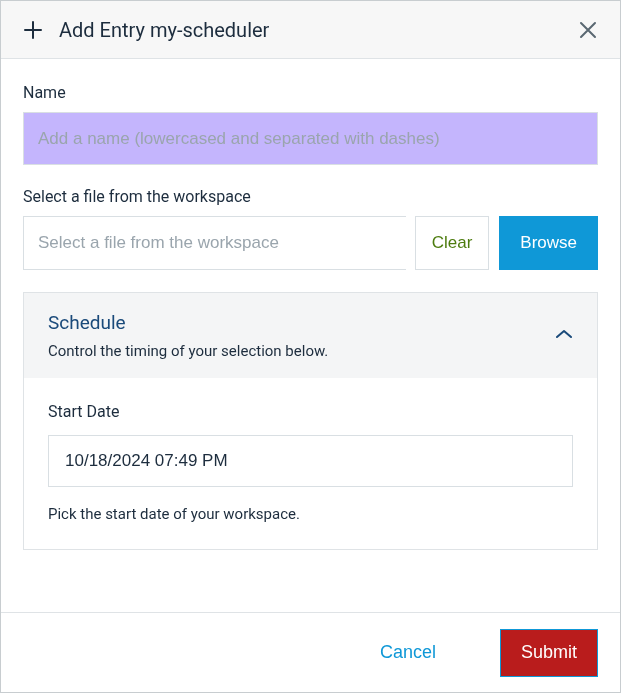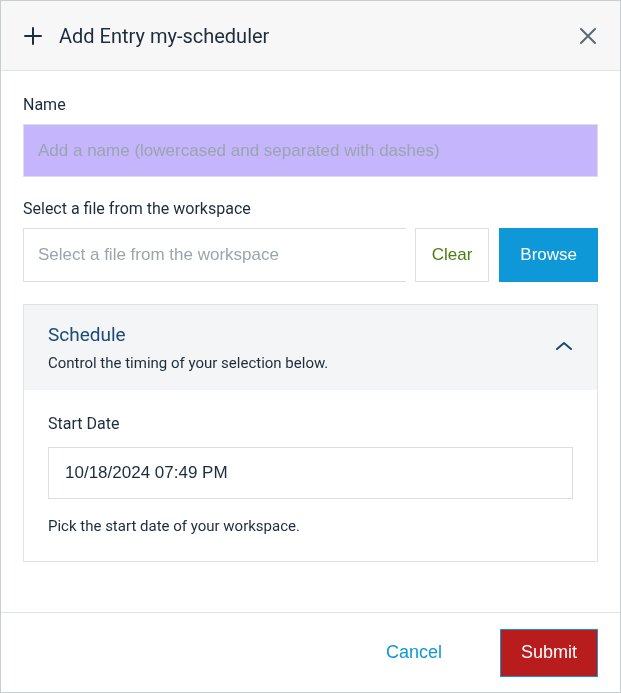--- a/index.html
+++ b/index.html
@@ -12,21 +12,21 @@
   }
   .dialog {
     width: 621px;
     height: 693px;
     border: 1px solid #c8cdd0;
     display: flex;
     flex-direction: column;
     background: #fff;
   }
   .dialog-header {
-    height: 70px;
+    height: 58px;
     background: #f7f7f7;
     border-bottom: 1px solid #dfe3e6;
     display: flex;
     align-items: center;
     padding: 0 20px 0 22px;
   }
   .header-icon {
     width: 20px; height: 20px;
     display: inline-flex; align-items: center; justify-content: center;
     margin-right: 16px;
@@ -162,21 +162,21 @@
     margin-top: 18px;
   }
 
   .dialog-footer {
     height: 80px;
     border-top: 1px solid #dfe3e6;
     display: flex;
     align-items: center;
     justify-content: flex-end;
     padding: 0 22px;
-    gap: 20px;
+    gap: 26px;
     background: #fff;
   }
   .cancel-btn {
     background: none;
     border: none;
     color: #0f98d7;
     font-size: 18px;
     cursor: pointer;
     padding: 8px 10px;
   }

